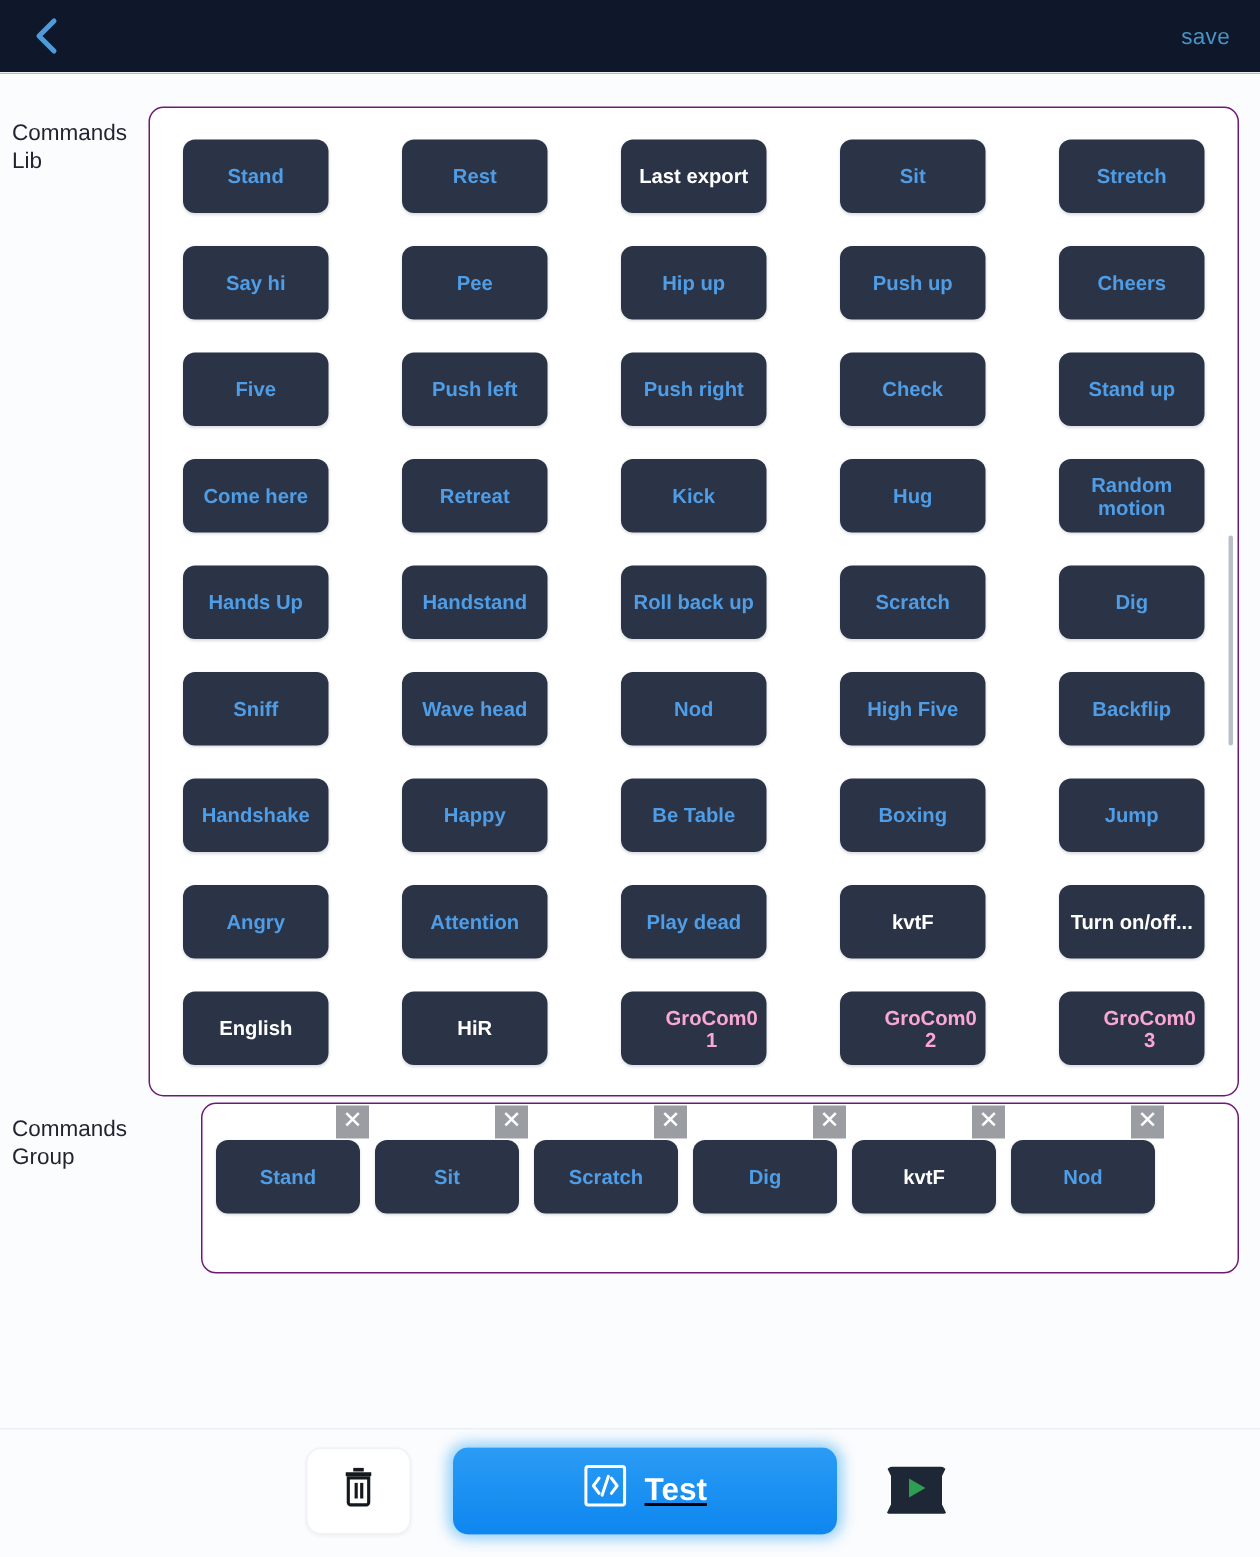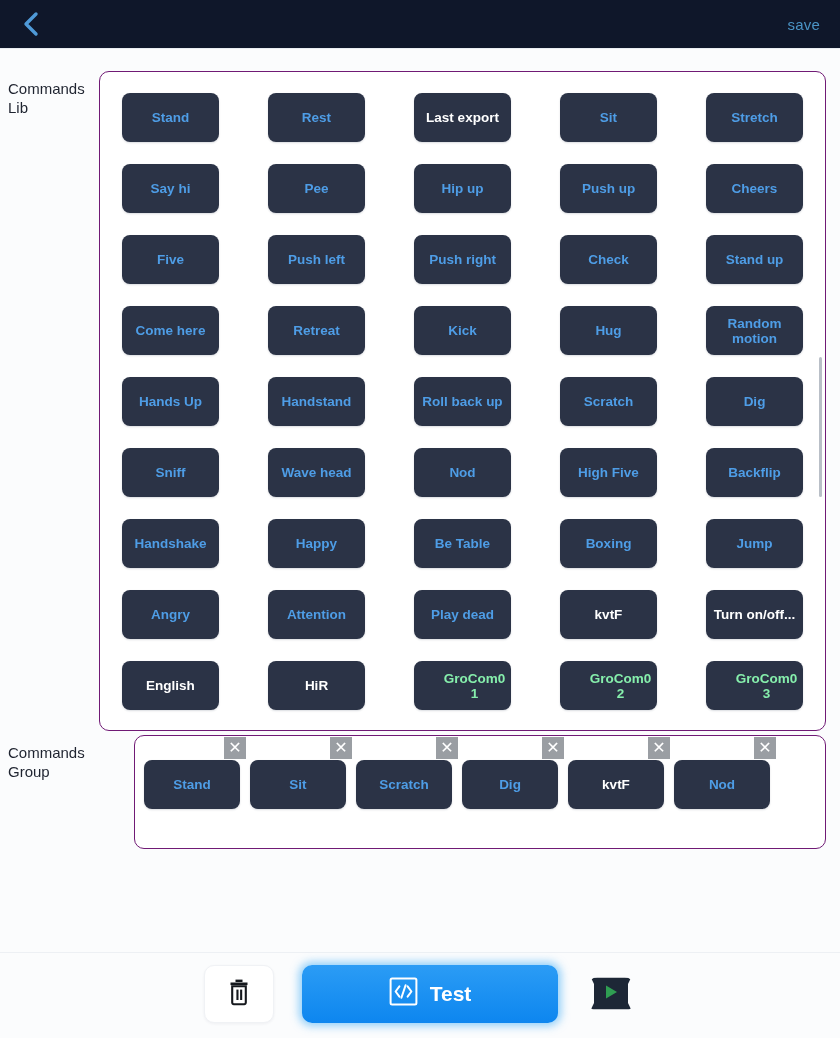--- a/index.html
+++ b/index.html
@@ -126,21 +126,21 @@
     cursor: pointer;
     padding: 2px 4px;
     display: flex;
     align-items: center;
     justify-content: center;
     text-align: center;
     word-break: break-word;
     box-shadow: 0 1px 2px rgba(25,35,60,.16);
   }
   .cmd-btn.white { color: #ffffff; }
-  .cmd-btn.orange { color: #86efac; padding-left: 28px; }
+  .cmd-btn.orange { color: #f9a8d4; padding-left: 28px; }
 
   
   .lib-scrollbar {
     position: absolute;
     right: 3px;
     top: 285px;
     width: 3px;
     height: 140px;
     border-radius: 2px;
     background: #b9bfc7;
@@ -198,20 +198,21 @@
     margin-top: auto;
     height: 86px;
     flex: 0 0 86px;
     background: #fbfcfd;
     border-top: 1px solid #edf0f4;
     display: flex;
     align-items: center;
     justify-content: center;
     gap: 28px;
     padding-bottom: 4px;
+    text-decoration: underline;
   }
   .trash-btn {
     width: 70px; height: 58px;
     background: #ffffff;
     border: 1px solid #f0f2f5;
     border-radius: 10px;
     display: flex; align-items: center; justify-content: center;
     cursor: pointer;
     box-shadow: 0 1px 3px rgba(30,40,60,.06);
   }

